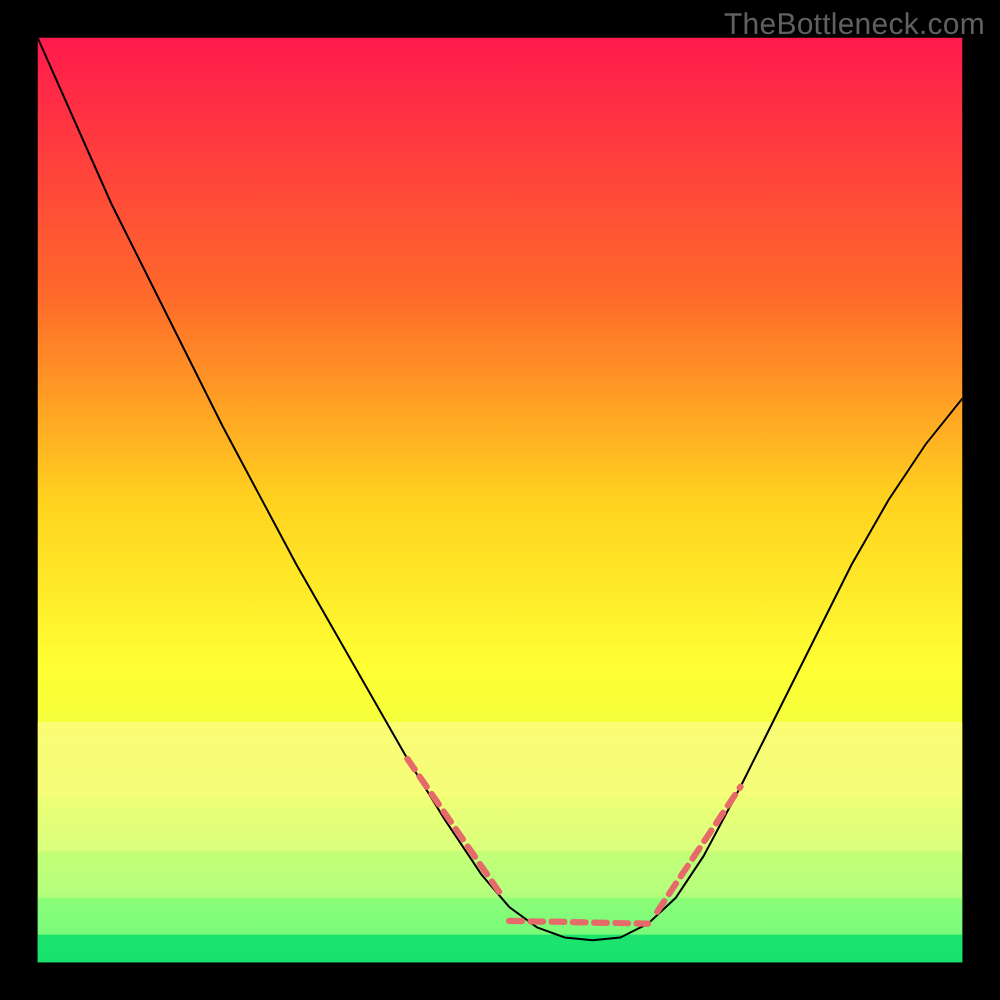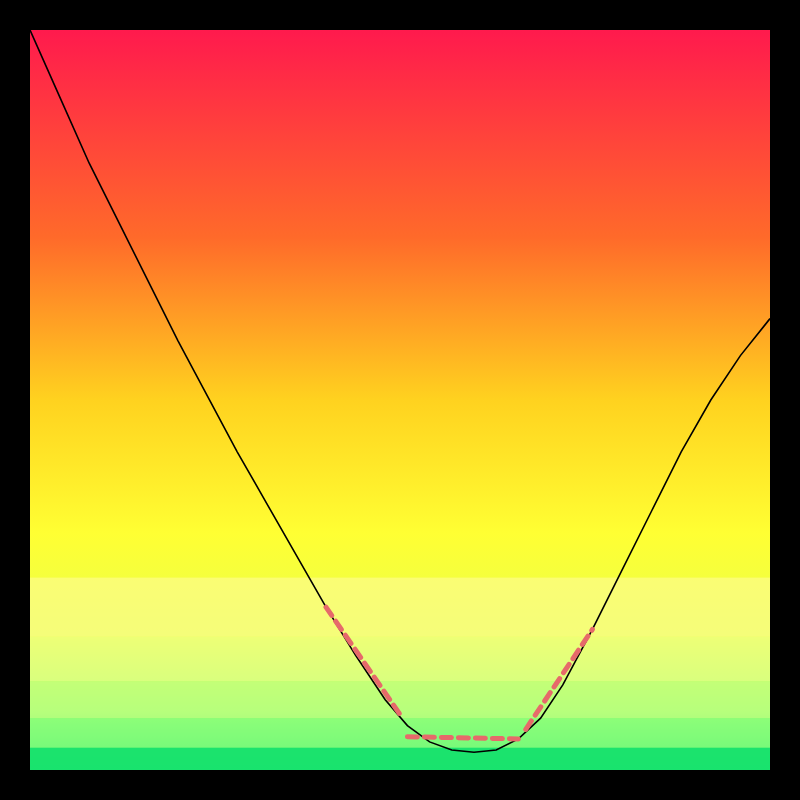--- a/index.html
+++ b/index.html
@@ -32,20 +32,21 @@
     font-size: 24px;
     font-weight: 500;
     letter-spacing: 0.2px;
   }
   svg { display: block; }
 </style>
 </head>
 <body>
 
 <div class="frame">
+  <div class="watermark">TheBottleneck.com</div>
   <div class="plot-area">
     <svg id="chart-svg" width="740" height="740" viewBox="0 0 100 100" preserveAspectRatio="none">
       <defs>
         <linearGradient id="bg-grad" x1="0" y1="0" x2="0" y2="1">
             <stop offset="0%" stop-color="#ff1a4d"></stop>
             <stop offset="28.000000000000004%" stop-color="#ff6a2a"></stop>
             <stop offset="50%" stop-color="#ffd21f"></stop>
             <stop offset="68%" stop-color="#ffff33"></stop>
             <stop offset="82%" stop-color="#e8ff4a"></stop>
             <stop offset="92%" stop-color="#9cff66"></stop>

